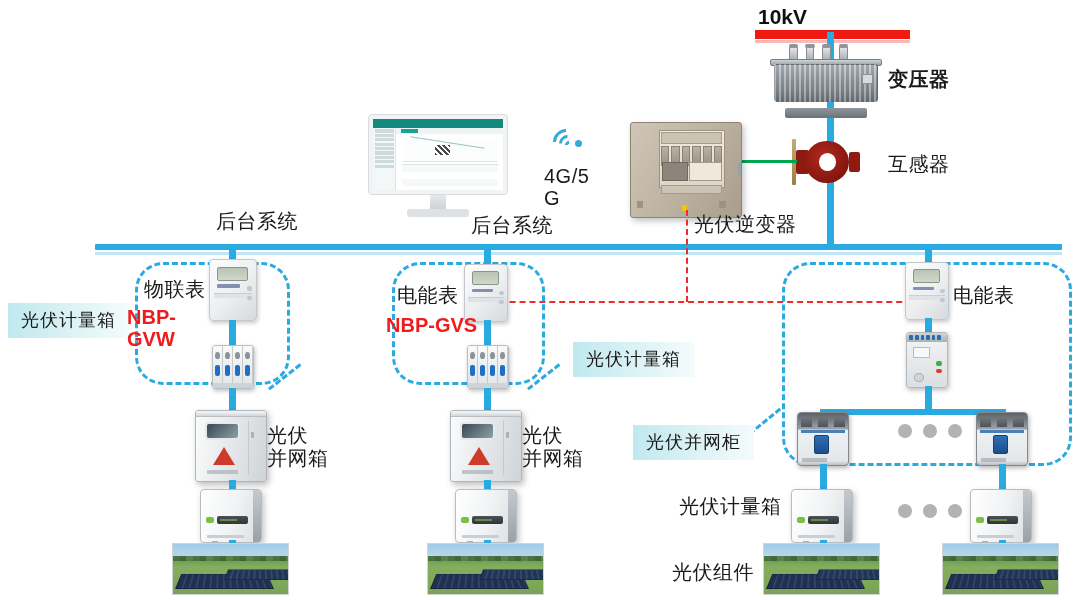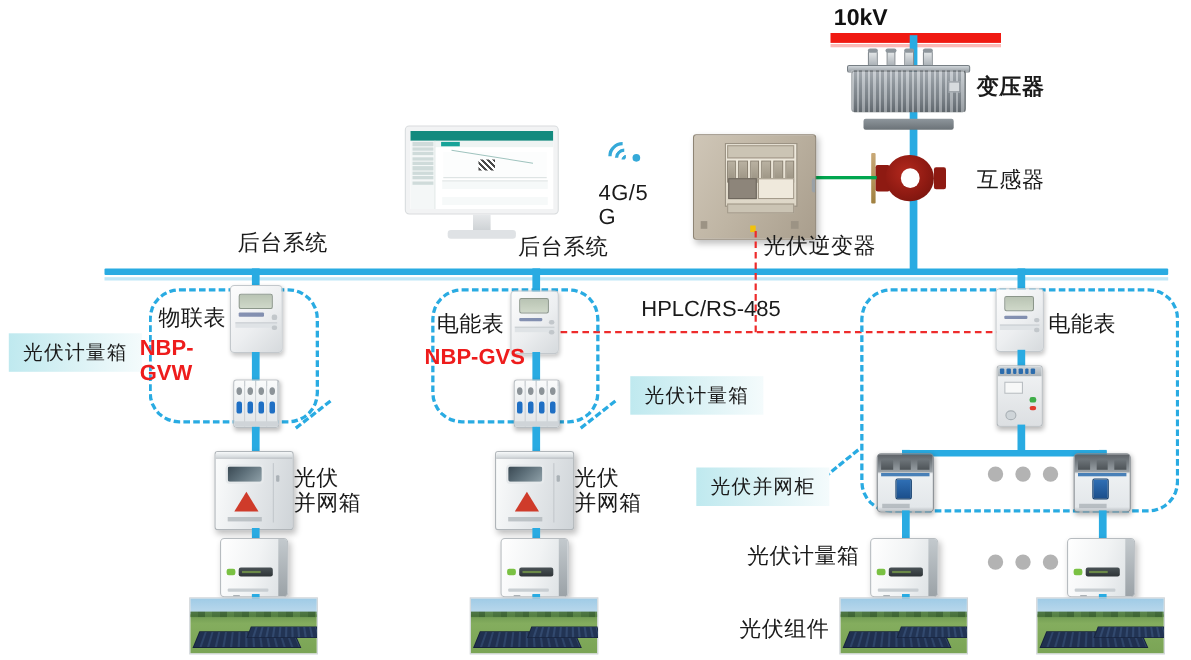--- a/index.html
+++ b/index.html
@@ -442,21 +442,20 @@
     <i class="dot" style="left:24px; top:11px;"></i>
   </div>
   <div class="lbl big" style="left:544px; top:166px; line-height:1.08;">4G/5
 G</div>
 
   <div class="hbus" style="left:95px; top:244px; width:967px;"></div>
   <div class="hbus-shadow" style="left:95px; top:252px; width:967px;"></div>
 
   <div class="reddash-v" style="left:686px; top:210px; height:92px;"></div>
   <div class="reddash-h" style="left:470px; top:301px; width:452px;"></div>
-  <div class="lbl big" style="left:583px; top:269px; letter-spacing:0;">HPLC/RS-485</div>
 
   <div class="dbox" style="left:135px; top:262px; width:155px; height:123px;"></div>
 
   <div class="dleader" style="left:268px; top:388px; width:40px; transform:rotate(-38deg);"></div>
   <div class="chip" style="left:8px; top:303px;">光伏计量箱</div>
 
   <div class="vbus" style="left:229px; top:244px; height:30px;"></div>
 
   <div class="meter dev" style="left:209px; top:259px; width:48px; height:62px;">
     <div class="lcd"></div>

